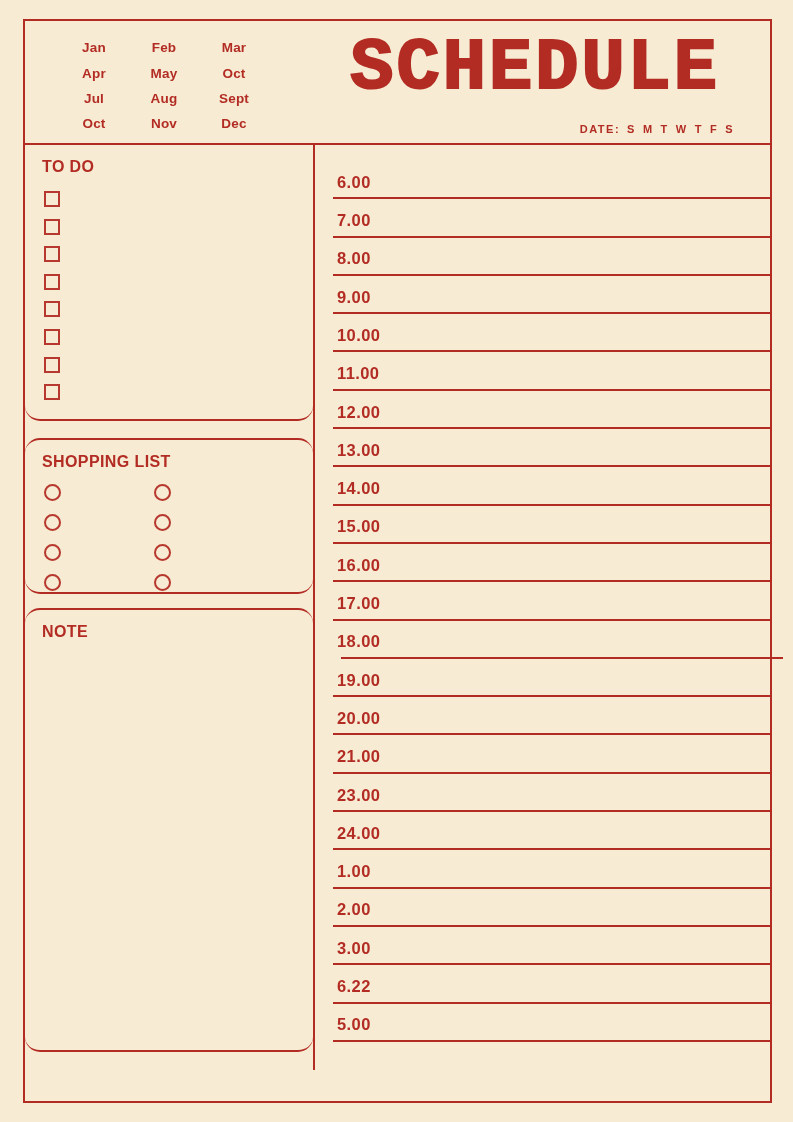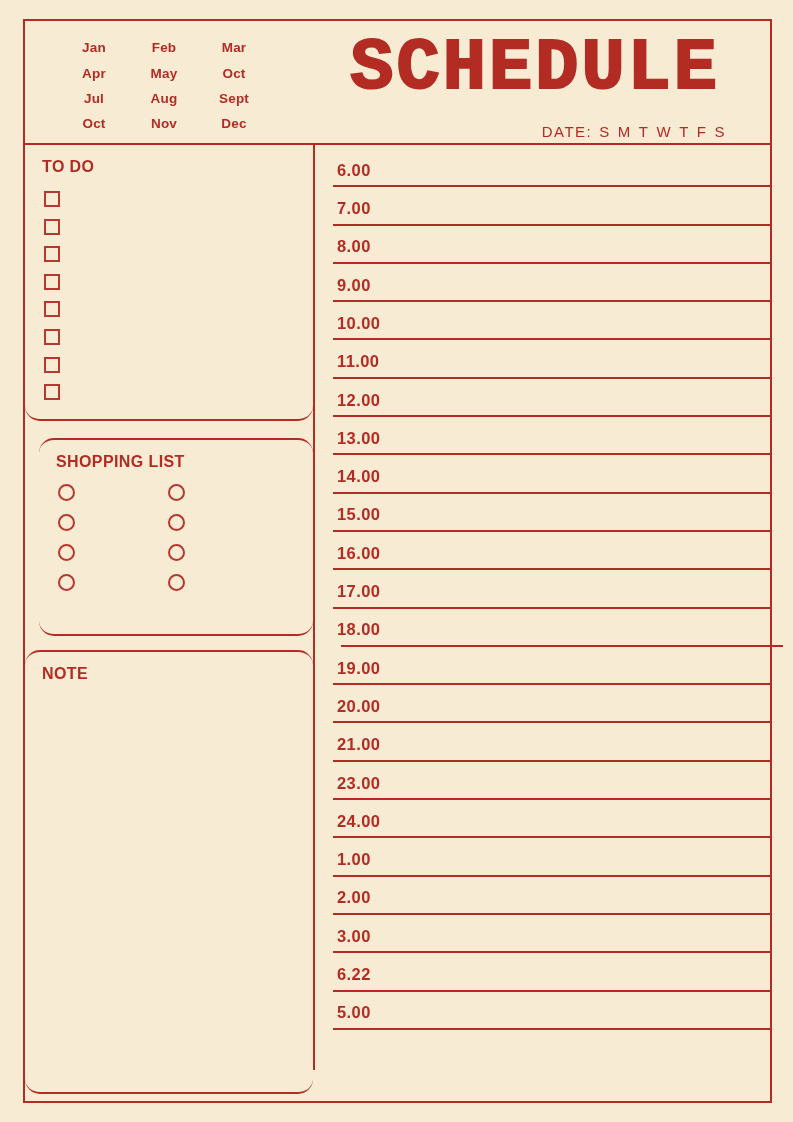--- a/index.html
+++ b/index.html
@@ -32,40 +32,40 @@
     grid-auto-rows:25.4px;align-items:center;justify-items:center;
   }
   .month{font-size:13.5px;font-weight:bold;letter-spacing:.2px;}
   .title{
     position:absolute;top:12px;right:50px;
     font-family:Liberation Mono, monospace;font-weight:bold;
     font-size:72px;line-height:1;letter-spacing:3px;
     -webkit-text-stroke:2.2px var(--accent);
   }
   .date-line{
-    position:absolute;top:102px;right:44px;
-    font-size:15px;font-weight:normal;letter-spacing:1.5px;
+    position:absolute;top:102px;right:36px;
+    font-size:11px;font-weight:bold;letter-spacing:1.5px;
     white-space:nowrap;
   }
   .date-line .day{margin-left:7px;}
   
   .body{display:flex;height:956px;}
   .left-col{
     width:290px;min-width:290px;height:925px;
     border-right:2px solid var(--accent);
     position:relative;
   }
   .section{position:relative;border-radius:15px;}
   .section-title{
     position:absolute;top:13px;left:17px;
     font-size:16px;font-weight:bold;letter-spacing:.4px;
   }
   .todo-section{height:276px;border-bottom:2px solid var(--accent);}
   .spacer-a{height:17px;}
-  .shopping-section{height:198px;border-top:2px solid var(--accent);border-bottom:2px solid var(--accent);margin-left:14px;}
+  .shopping-section{height:156px;border-top:2px solid var(--accent);border-bottom:2px solid var(--accent);}
   .spacer-b{height:14px;}
   .note-section{height:444px;border-top:2px solid var(--accent);border-bottom:2px solid var(--accent);text-align:right;}
   .todo-checks{
     position:absolute;top:46px;left:19px;
     display:flex;flex-direction:column;gap:11.6px;
   }
   .checkbox{
     width:16px;height:16px;
     border:2px solid #b7382e;background:transparent;
   }
@@ -74,21 +74,21 @@
     display:grid;grid-template-rows:repeat(4,30px);
     grid-auto-flow:column;grid-auto-columns:110px;
     align-items:start;
   }
   .bullet{
     width:17px;height:17px;border-radius:50%;
     border:2px solid #b7382e;background:transparent;
   }
   
   .schedule{
-    flex:1;padding-top:4px;position:relative;
+    flex:1;padding-top:16px;position:relative;
   }
   .slot-row{position:relative;height:38.3px;}
   .time-label{
     position:absolute;left:22px;bottom:9px;
     font-size:16.5px;font-weight:bold;letter-spacing:.4px;line-height:1;
   }
   .slot-line{
     position:absolute;left:18px;right:0;bottom:0;
     border-bottom:2px solid var(--accent);
   }

